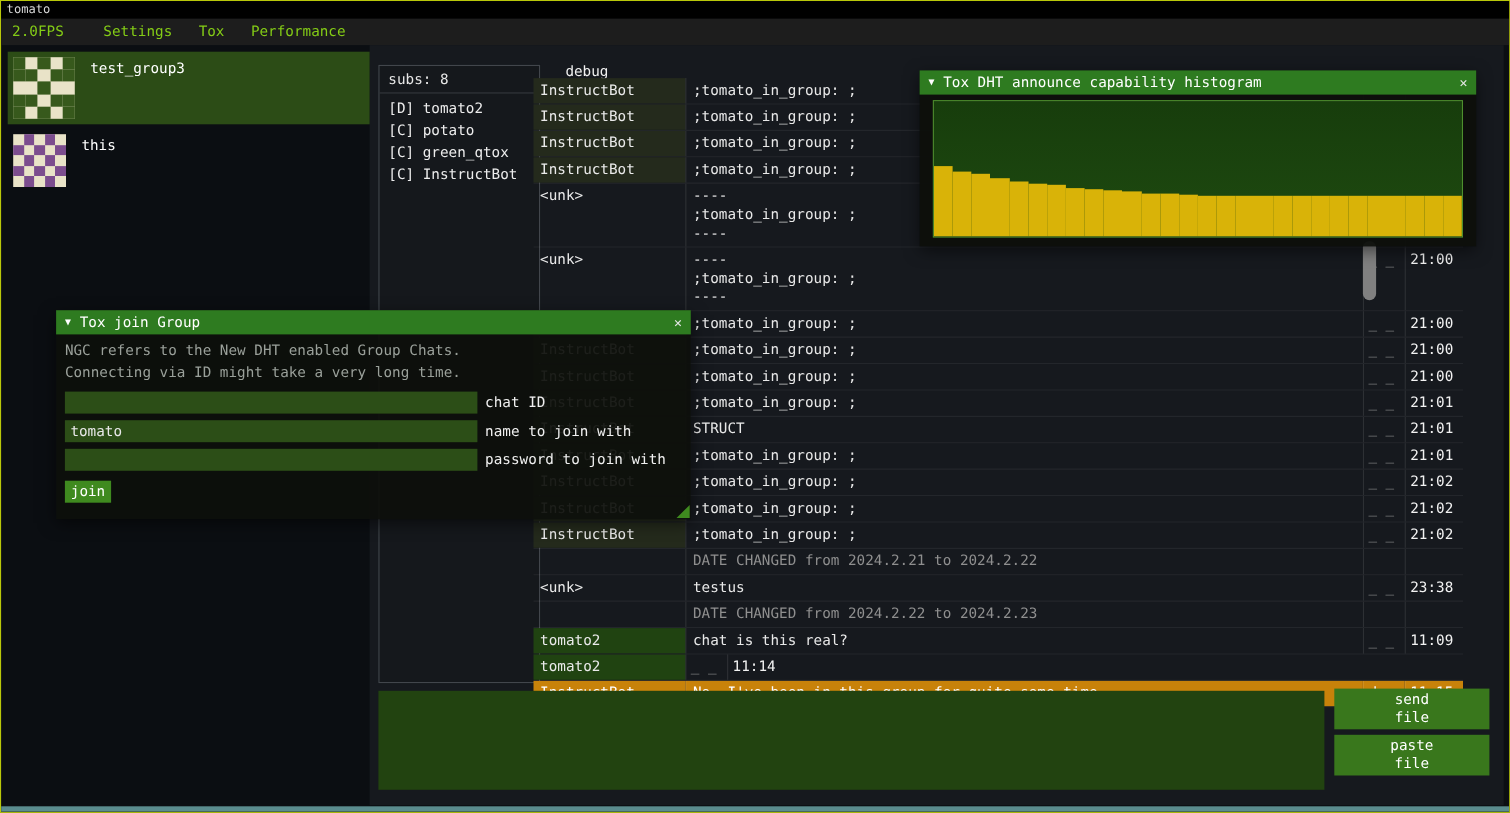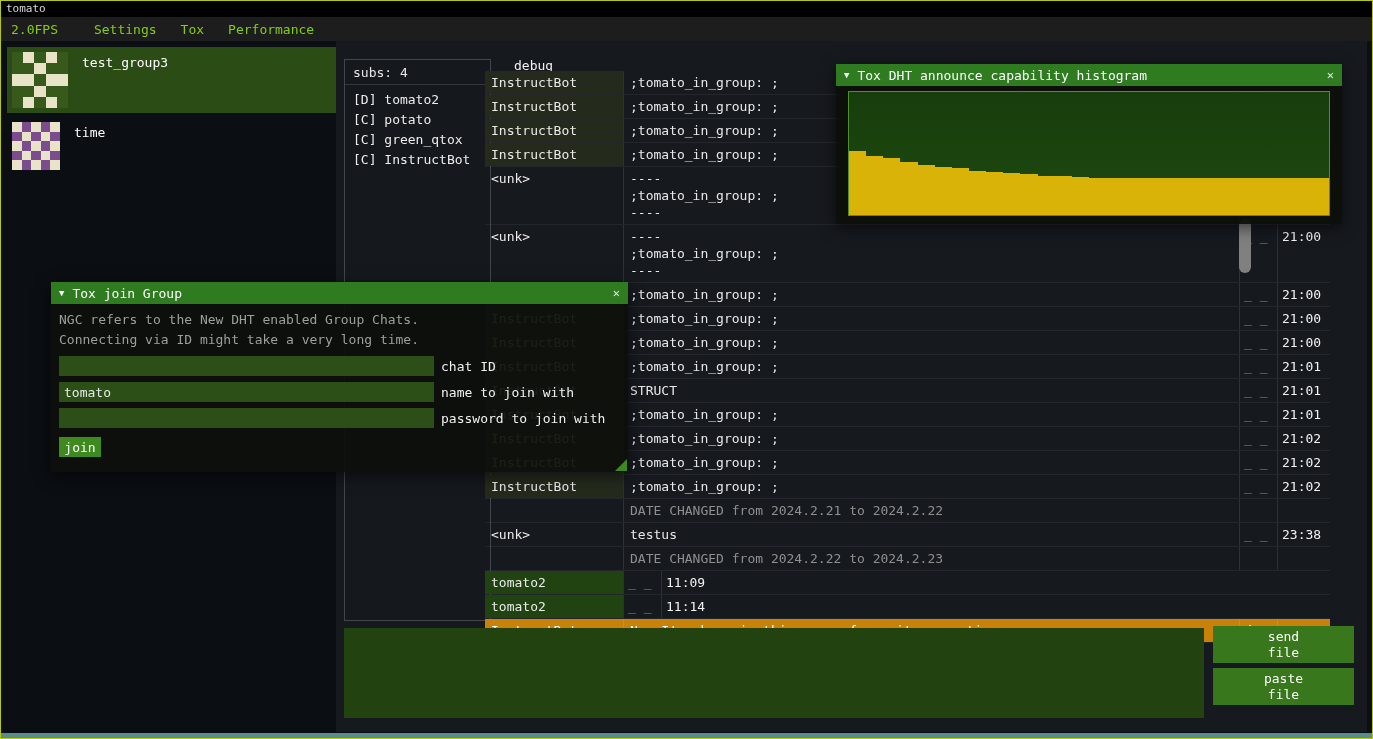--- a/index.html
+++ b/index.html
@@ -152,26 +152,26 @@
           <div></div>
           <div style="background: rgb(124, 77, 142);"></div>
           <div></div>
           <div style="background: rgb(124, 77, 142);"></div>
           <div></div>
           <div style="background: rgb(124, 77, 142);"></div>
           <div></div>
           <div style="background: rgb(124, 77, 142);"></div>
           <div></div>
         </div>
-        <div class="contact-label">time</div>
+        <div class="contact-label">this</div>
       </div>
     </div>
 
   <div class="subs-panel">
-    <div class="subs-header">subs: 4</div>
+    <div class="subs-header">subs: 8</div>
     <div id="subs-list">
         <div class="sub-row">[D] tomato2</div>
         <div class="sub-row">[C] potato</div>
         <div class="sub-row">[C] green_qtox</div>
         <div class="sub-row">[C] InstructBot</div>
       </div>
   </div>
 
   <div class="chat-tab">debug</div>
 
@@ -283,20 +283,21 @@
         <div class="cell cell-time">23:38</div>
       </div>
       <div class="chat-row date-row">
         <div class="cell cell-name"></div>
         <div class="cell cell-msg">DATE CHANGED from 2024.2.22 to 2024.2.23</div>
         <div class="cell cell-flags"></div>
         <div class="cell cell-time"></div>
       </div>
       <div class="chat-row s-tomato2">
         <div class="cell cell-name">tomato2</div>
+        <div class="cell cell-msg">chat is this real?</div>
         <div class="cell cell-flags">_ _</div>
         <div class="cell cell-time">11:09</div>
       </div>
       <div class="chat-row s-tomato2">
         <div class="cell cell-name">tomato2</div>
         <div class="cell cell-flags">_ _</div>
         <div class="cell cell-time">11:14</div>
       </div>
       <div class="chat-row s-instructbot highlight">
         <div class="cell cell-name">InstructBot</div>

